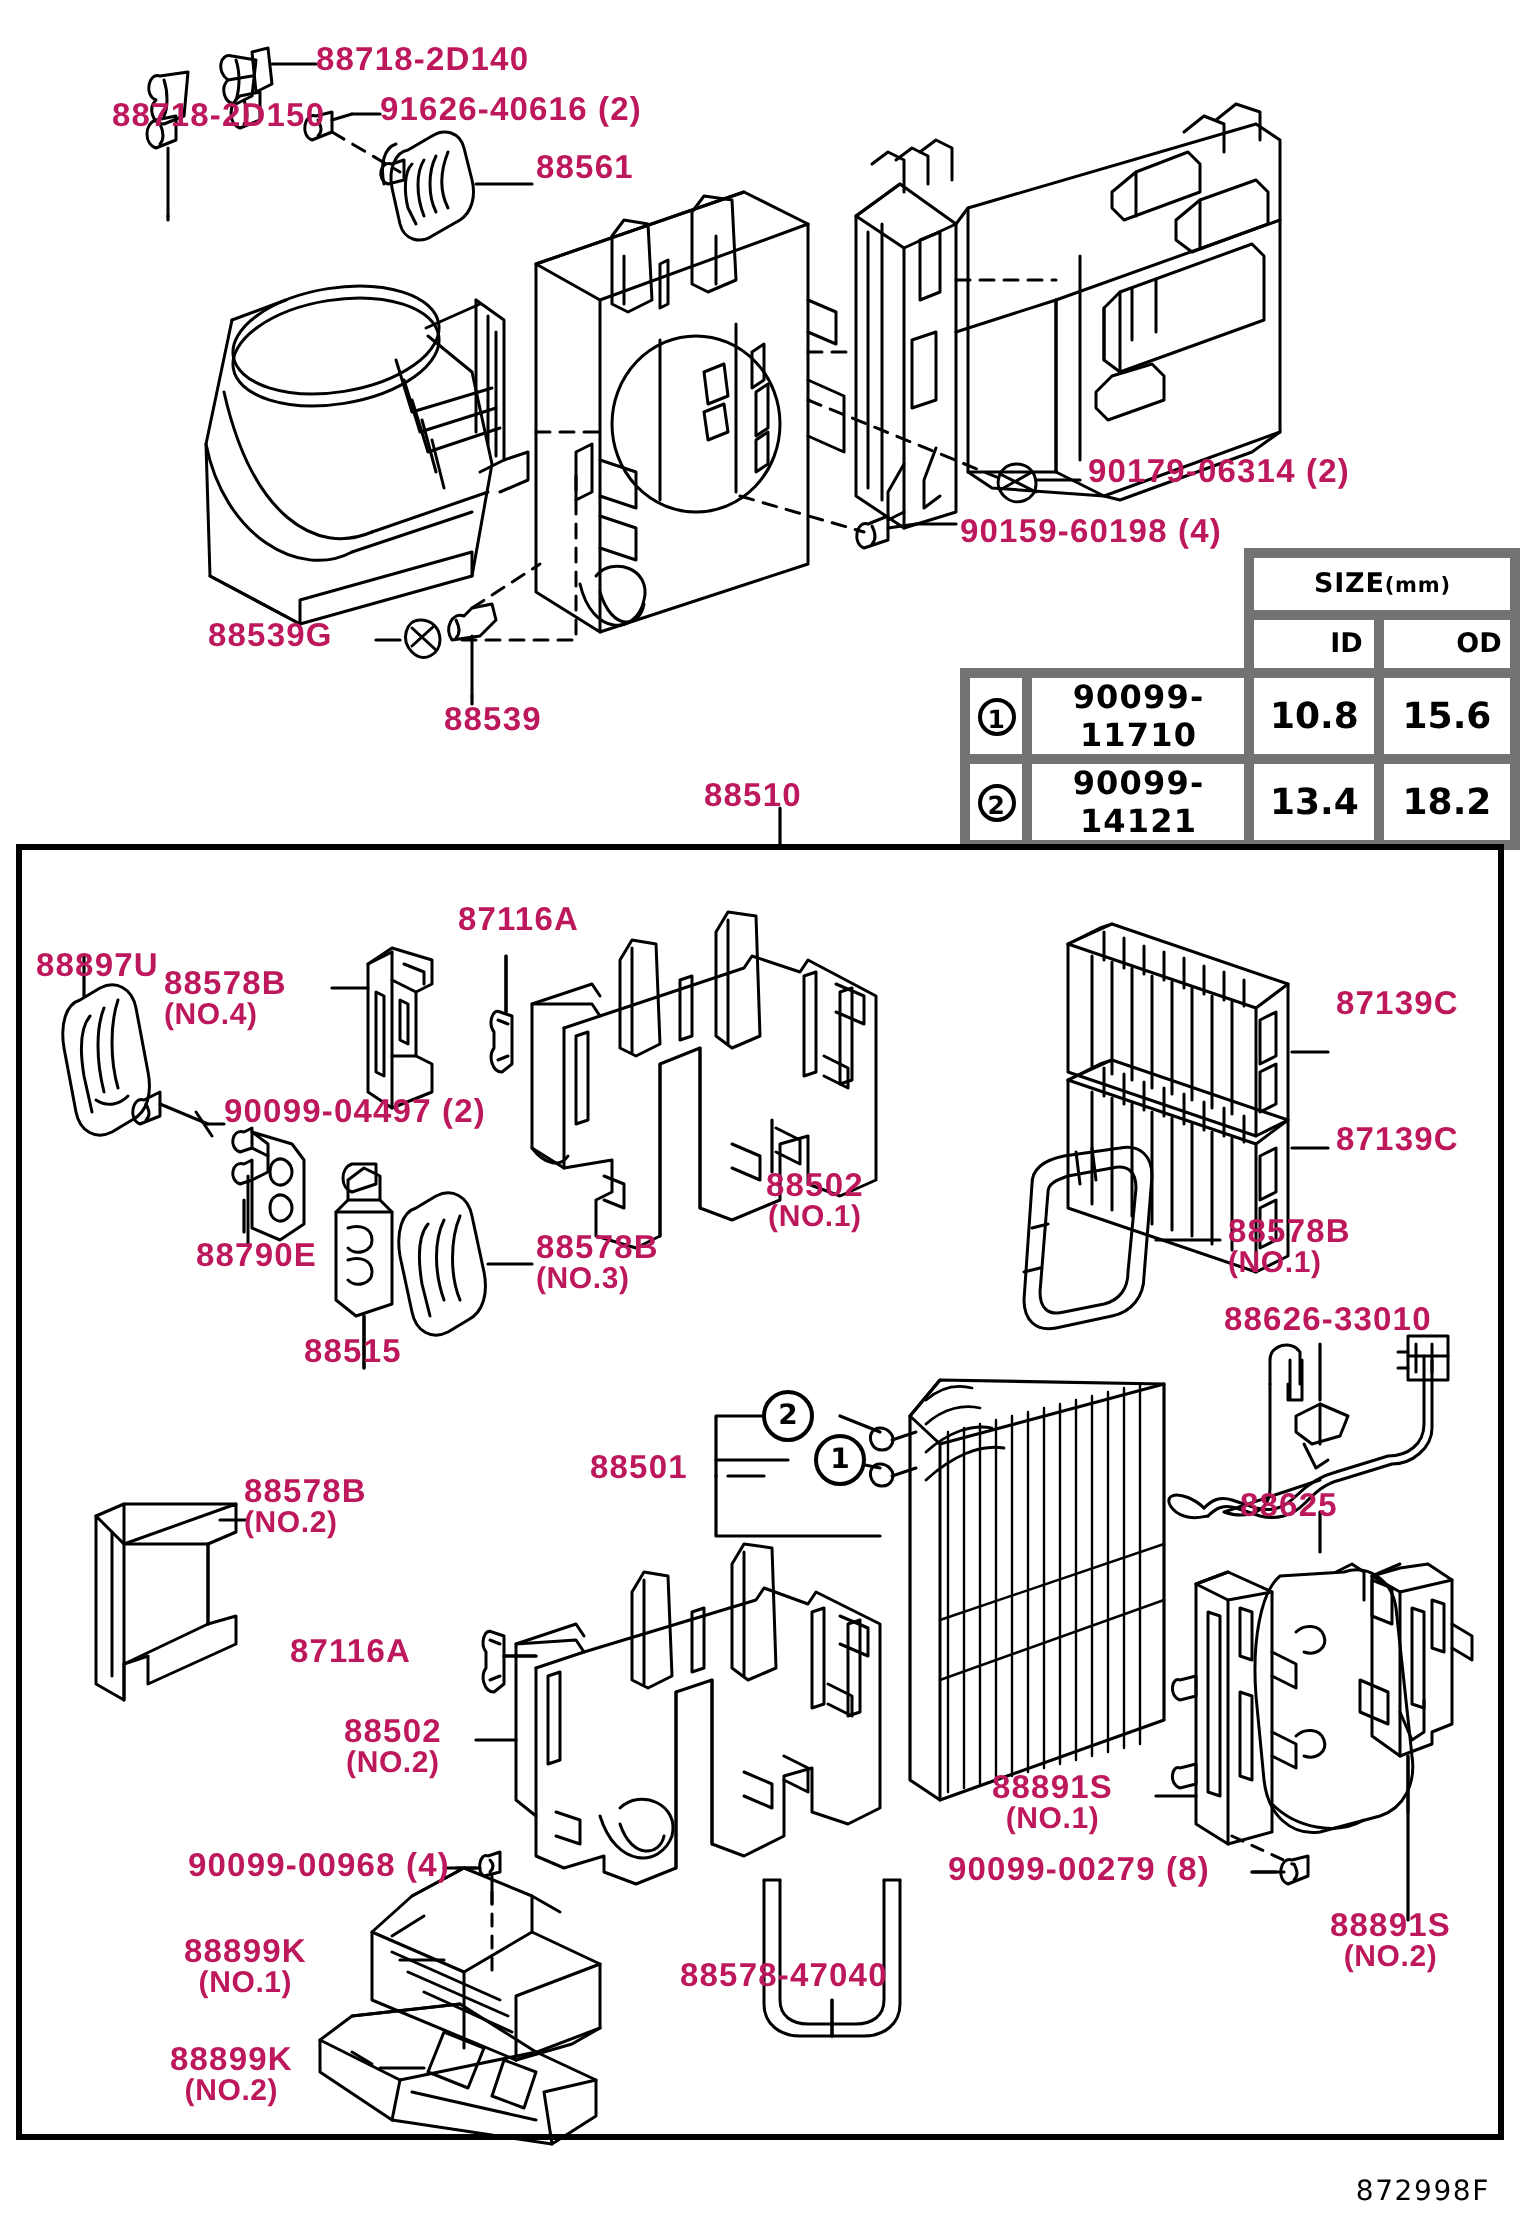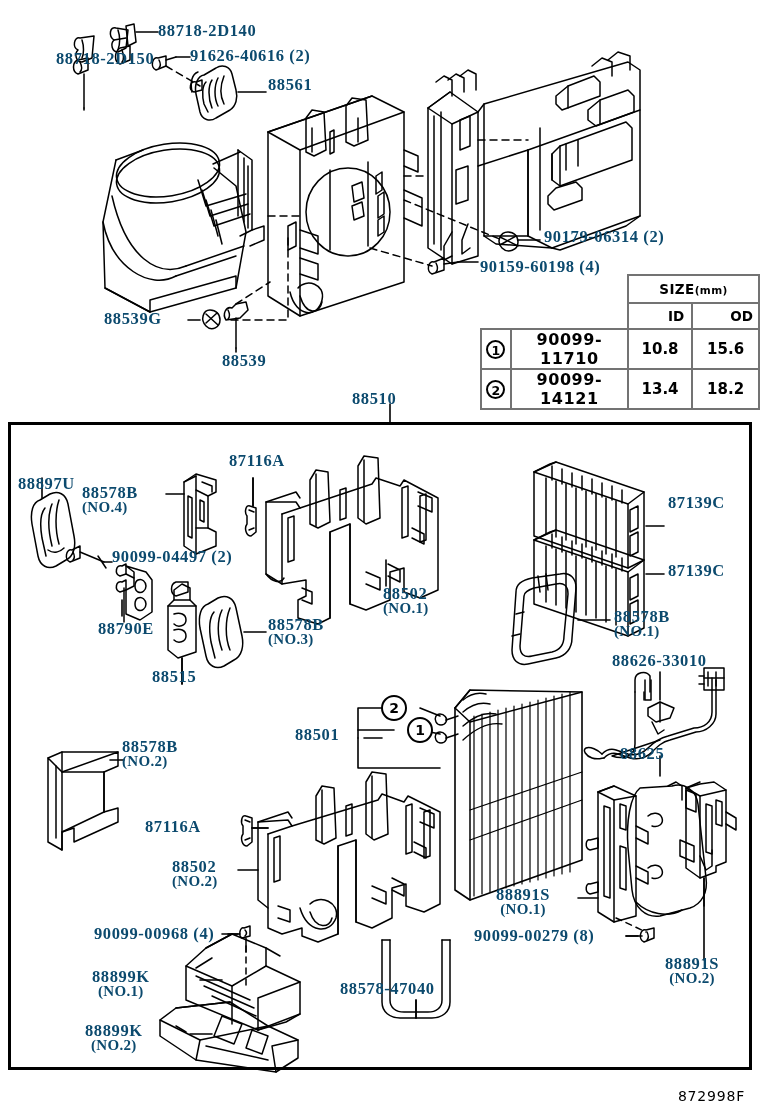--- a/index.html
+++ b/index.html
@@ -17,67 +17,67 @@
   }
   svg.layer{
     position:absolute;
     left:0; top:0;
     width:760px; height:1112px;
     pointer-events:none;
   }
   
   .lbl{
     position:absolute;
-    font-family:Liberation Serif, serif;
+    font-family:Liberation Sans, sans-serif;
     font-weight:bold;
     font-size:16.5px;
     letter-spacing:0.6px;
-    color:#0c4a6e;
+    color:#be185d;
     white-space:nowrap;
     line-height:1.05;
   }
   .sub{
     display:block;
     font-size:15px;
     font-weight:bold;
     letter-spacing:0.3px;
     margin-top:-1px;
   }
   .sub.c{text-align:center;}
   .sub.l{text-align:left;}
   
   #size-table{
     position:absolute;
     left:480px; top:274px;
     border-collapse:collapse;
     background:#fff;
   }
   #size-table td,#size-table th{
-    border:2px solid #737373;
+    border:5px solid #737373;
     padding:0;
     text-align:center;
     font-family:"DejaVu Sans","Liberation Sans",sans-serif;
     font-weight:bold;
     color:#000;
   }
   #size-table .hdr-size{
     font-size:13.5px;
     height:26px;
     letter-spacing:0.4px;
   }
   #size-table .hdr-size .mm{font-size:10.5px;}
   #size-table .hdr-col{font-size:13.5px;height:24px;width:40px;padding-left:32px;}
   #size-table .pn{
     font-size:16px;
     letter-spacing:0.6px;
     width:150px;
     height:28px;
     text-align:center;
   }
-  #size-table .num{font-size:15px;width:40px;}
+  #size-table .num{font-size:18px;width:40px;}
   #size-table .cirq{width:34px;}
   .circ{
     display:inline-block;
     width:19px;height:19px;
     border:2px solid #000;
     border-radius:50%;
     line-height:17px;
     font-size:12.5px;
     font-weight:bold;
     text-align:center;

